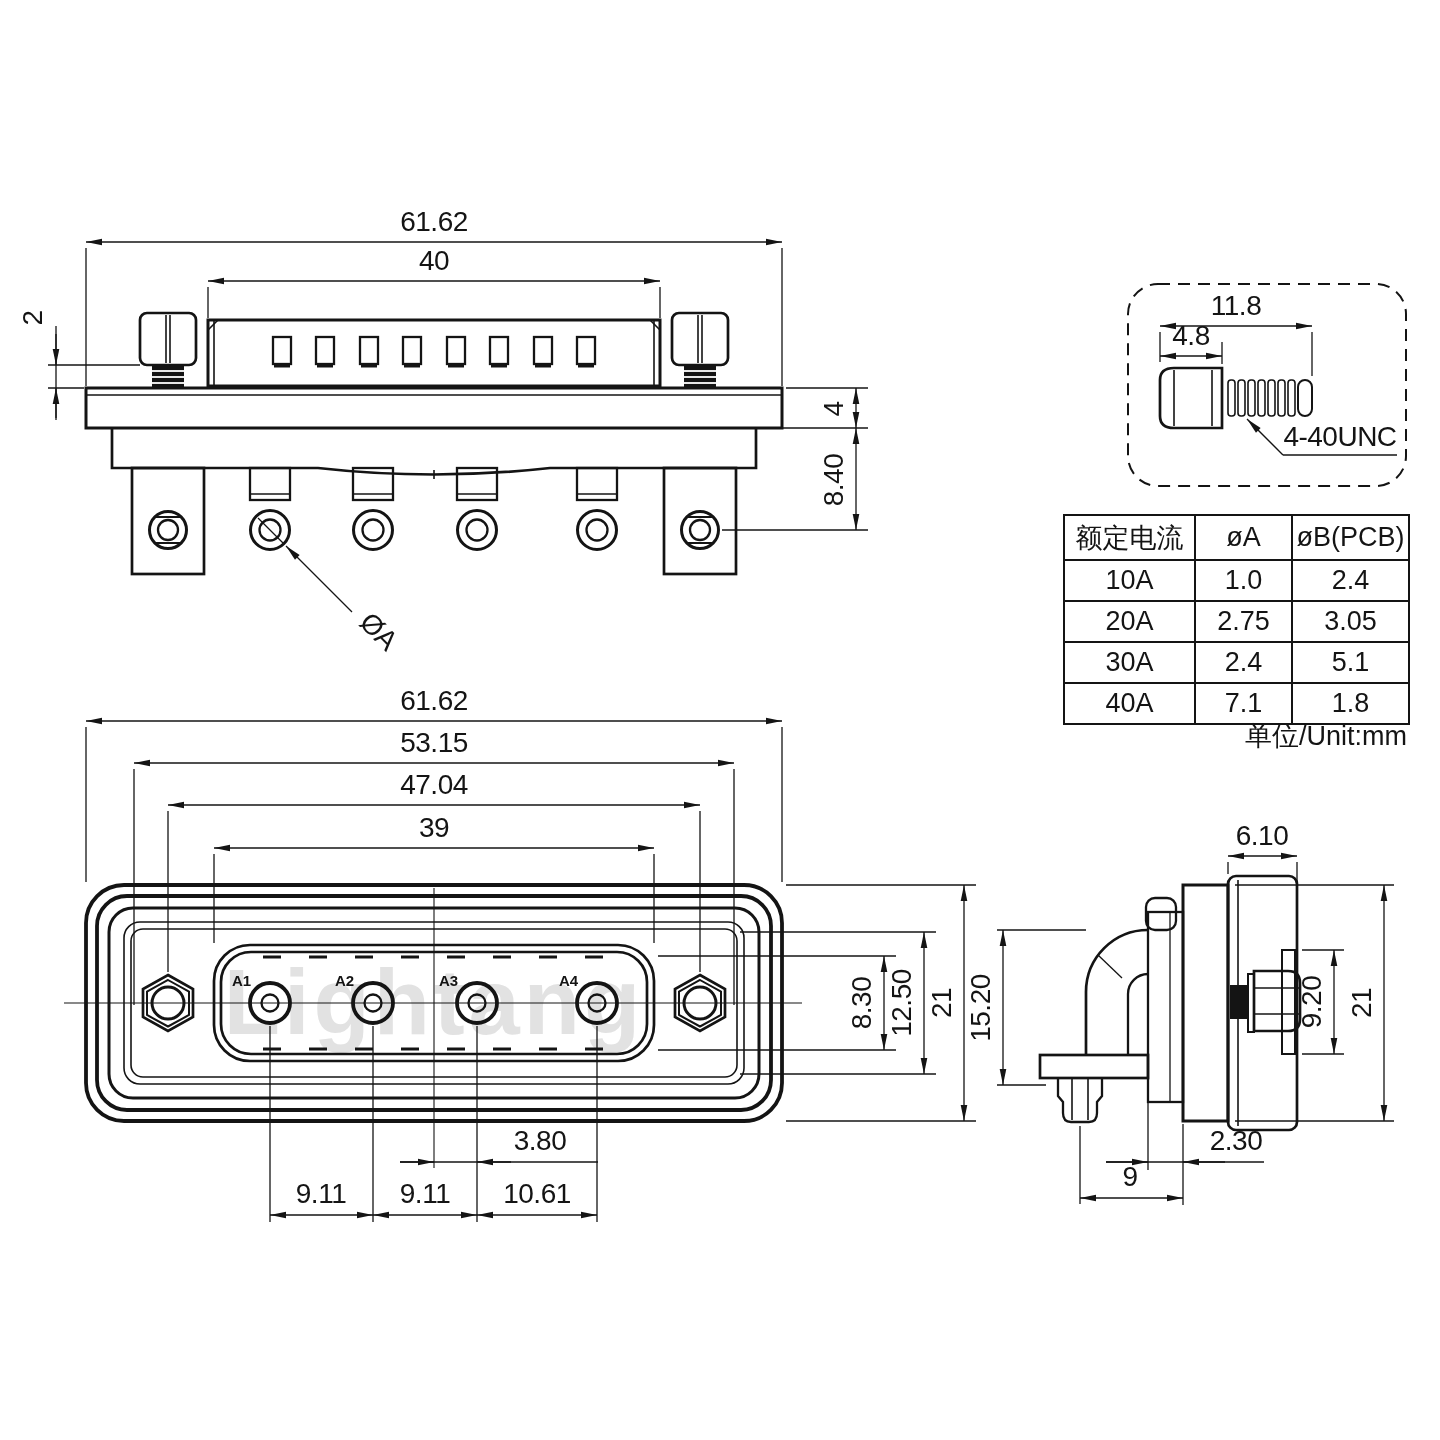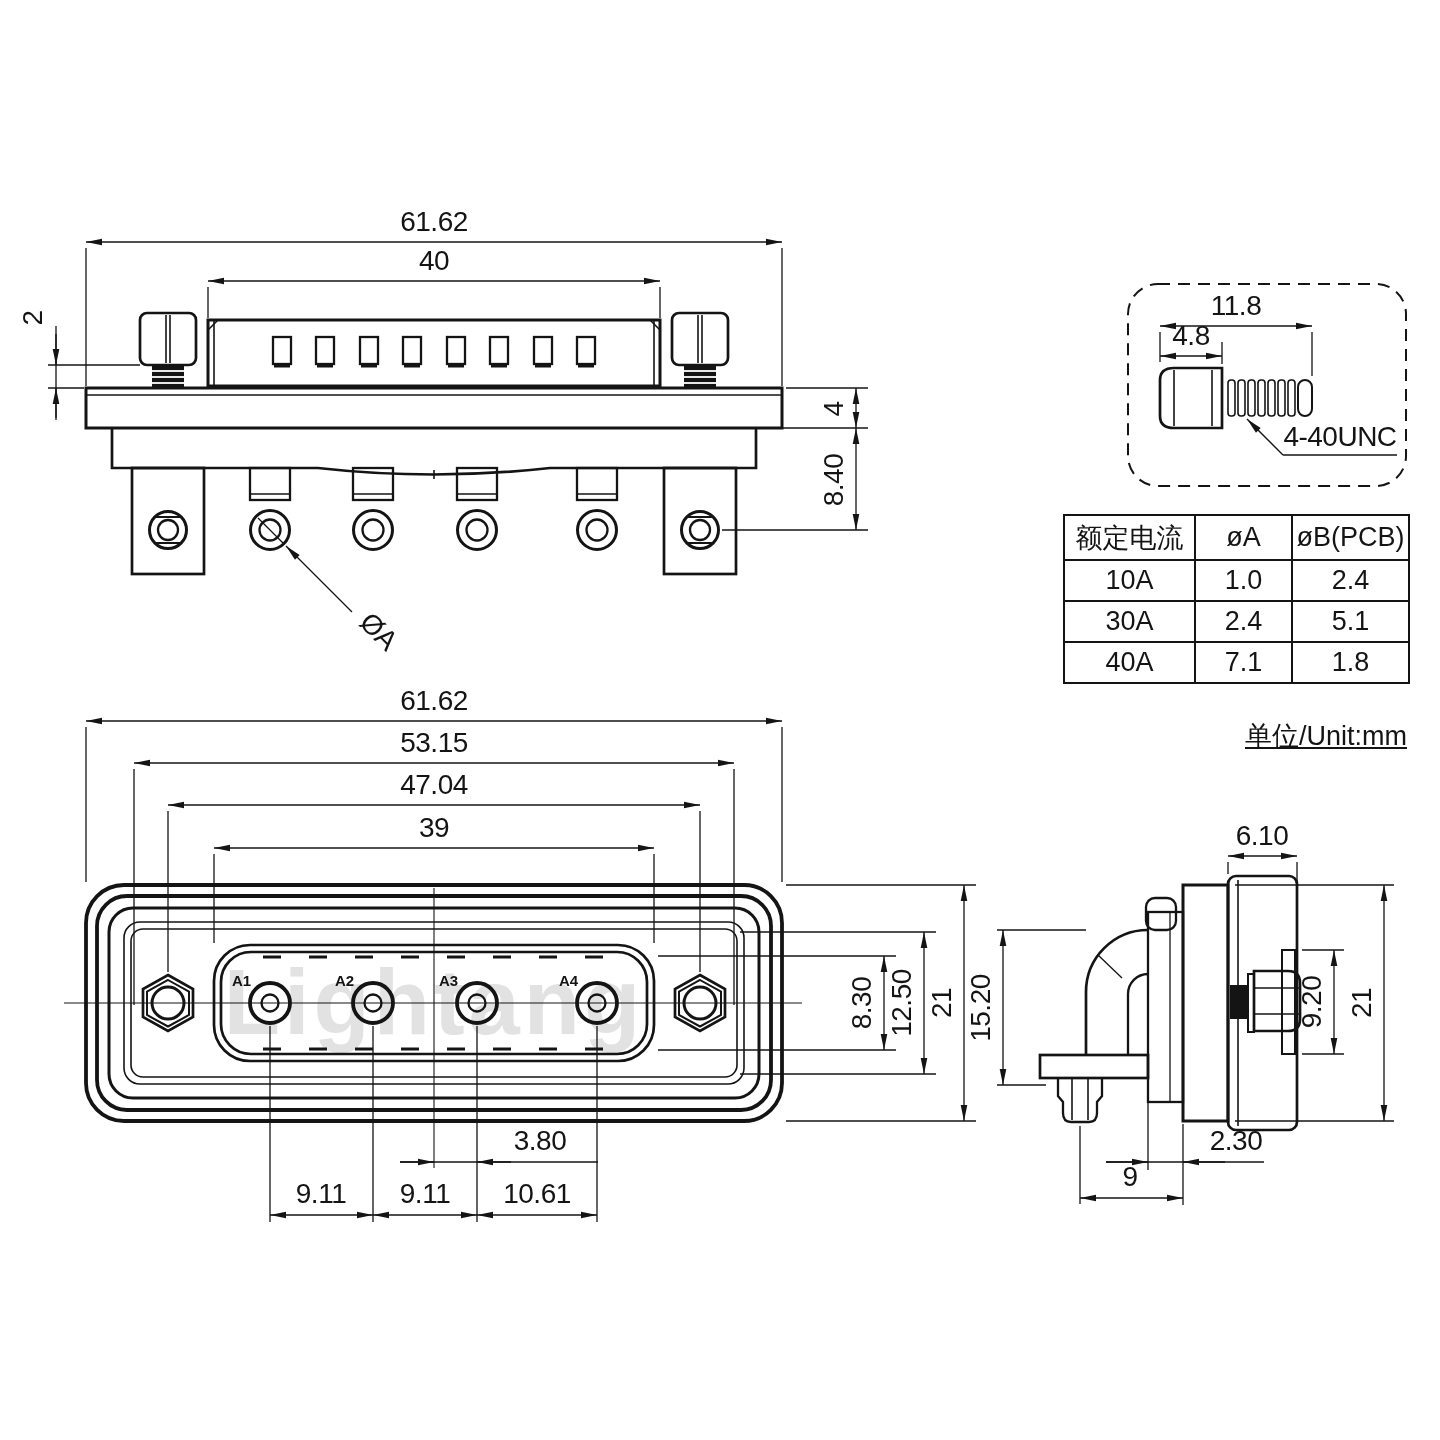--- a/index.html
+++ b/index.html
@@ -13,21 +13,21 @@
   .dimc{text-anchor:middle}
   .pinlbl{font-family:"Liberation Sans",sans-serif;font-weight:700;font-size:15px;fill:#141414;}
   .wm{font-family:"Liberation Sans",sans-serif;font-weight:700;font-size:92px;fill:#e2e2e2;letter-spacing:4px;text-anchor:middle}
   #spec-table{position:absolute;left:1063px;top:514px;border-collapse:collapse;table-layout:fixed;}
   #spec-table td,#spec-table th{border:2.4px solid #141414;font-size:27px;font-weight:400;
      text-align:center;padding:0;color:#141414;background:#fff;}
   #spec-table th{height:43px;}
   #spec-table td{height:39px;}
   .c0{width:131px}.c1{width:97px}.c2{width:117px}
   #unit-note{position:absolute;left:1063px;top:718px;width:344px;text-align:right;
-     font-size:27px;color:#141414;text-decoration:underline;}
+     font-size:27px;color:#141414;}
 </style>
 </head>
 <body>
 
 <svg width="1440" height="1440" viewBox="0 0 1440 1440">
   <defs>
     <marker id="arr" viewBox="0 0 18 8" refX="17" refY="4" markerWidth="18" markerHeight="8" orient="auto-start-reverse" markerUnits="userSpaceOnUse">
       <path d="M1,0.7 L17,4 L1,7.3 Z" fill="#141414"></path>
     </marker>
   </defs>
@@ -449,20 +449,25 @@
     <th>额定电流</th>
     <th>øA</th>
     <th>øB(PCB)</th>
   </tr>
   <tr>
     <td>10A</td>
     <td>1.0</td>
     <td>2.4</td>
   </tr>
   <tr>
+    <td>20A</td>
+    <td>2.75</td>
+    <td>3.05</td>
+  </tr>
+  <tr>
     <td>30A</td>
     <td>2.4</td>
     <td>5.1</td>
   </tr>
   <tr>
     <td>40A</td>
     <td>7.1</td>
     <td>1.8</td>
   </tr>
 </tbody>

